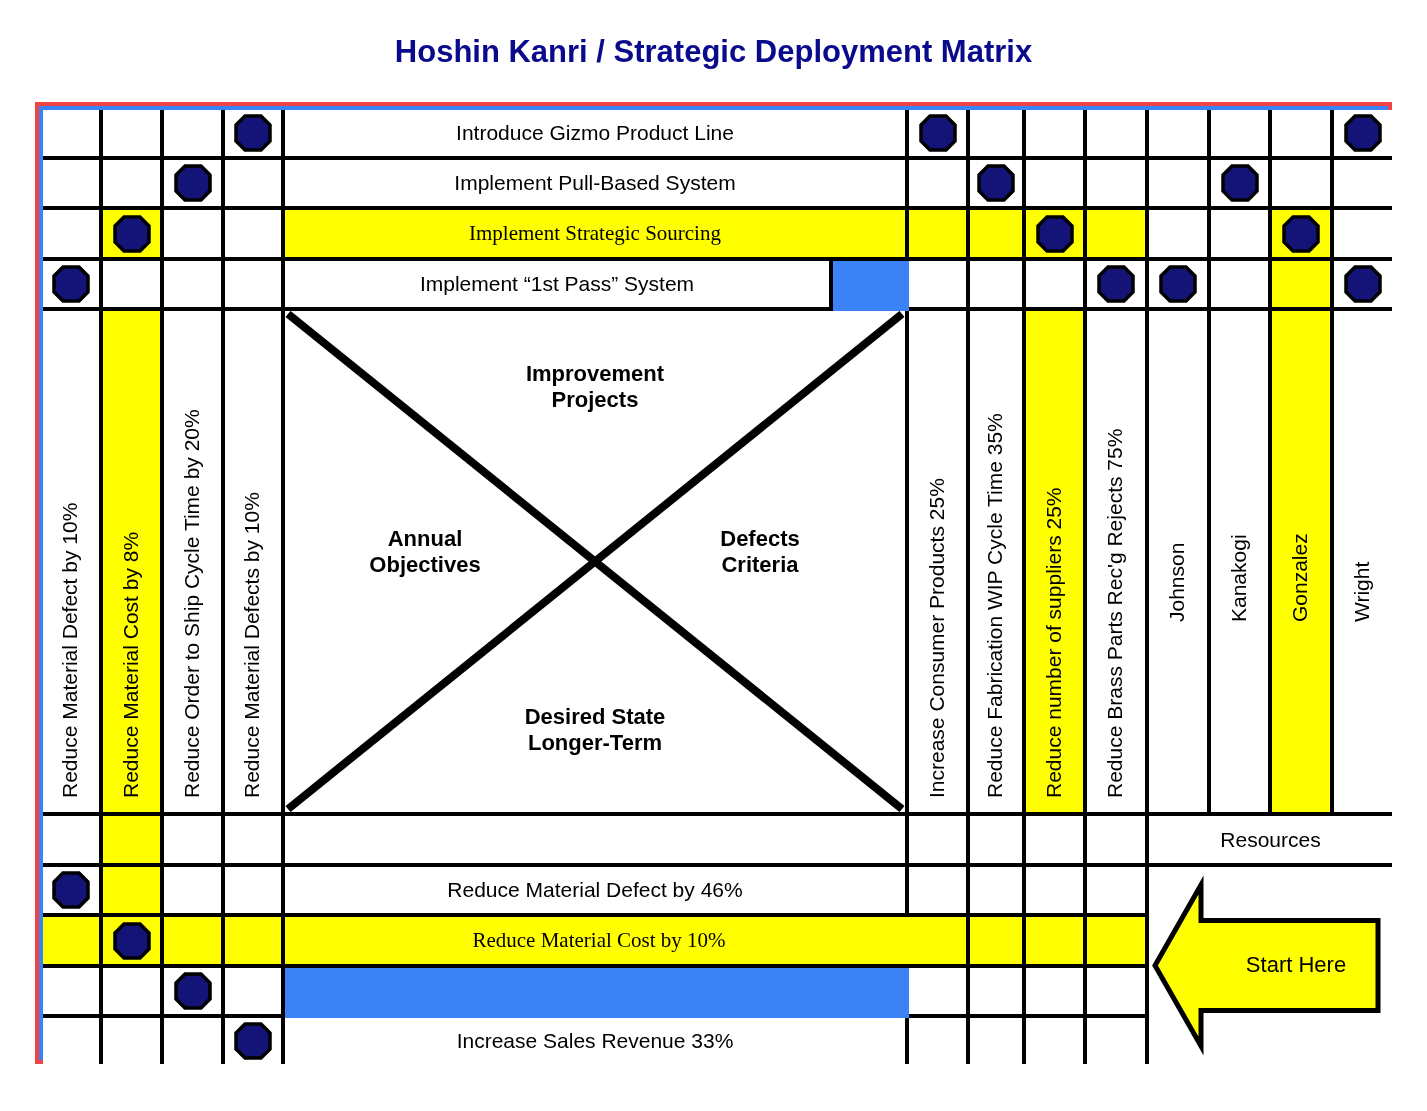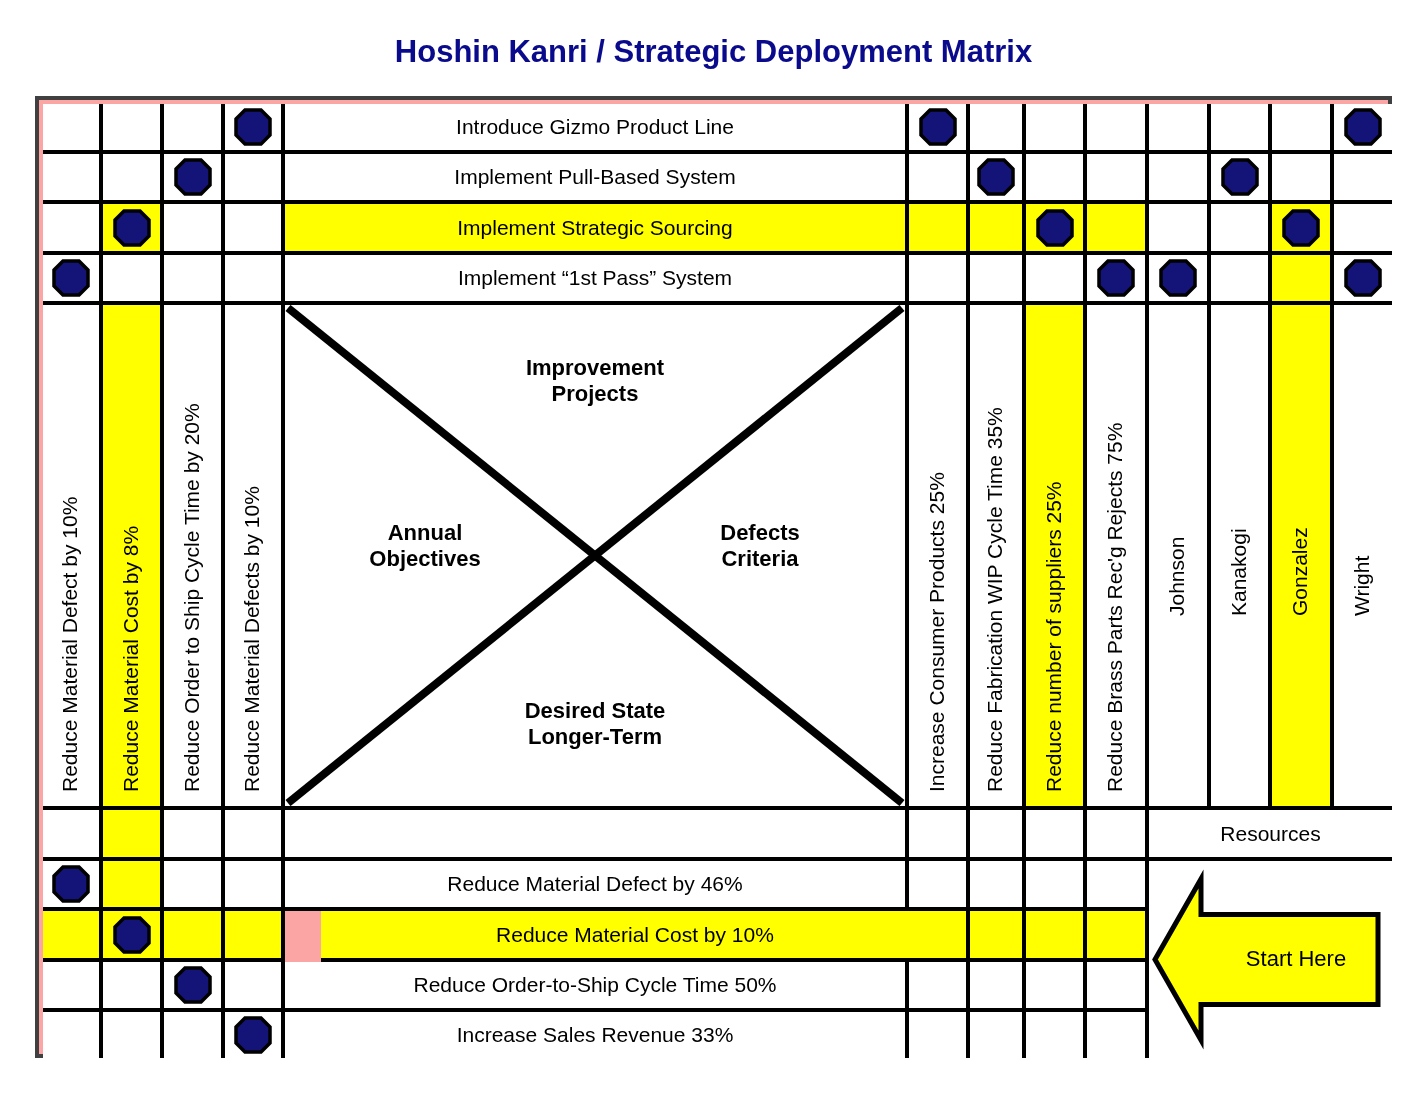--- a/index.html
+++ b/index.html
@@ -8,43 +8,43 @@
   #page{position:relative;width:1427px;height:1111px;}
 
   #title{
     position:absolute;left:0;top:34px;width:1427px;text-align:center;
     font-size:31px;font-weight:bold;color:#0a0a8c;letter-spacing:0px;
     font-family:"Liberation Sans",sans-serif;
   }
 
   
   #matrix{
-    position:absolute;left:35px;top:96px;width:1357px;height:962px;
-    box-sizing:border-box;border:4px solid #404040;background:#fca5a5;
+    position:absolute;left:35px;top:102px;width:1357px;height:962px;
+    box-sizing:border-box;border:4px solid #ef4444;background:#3b82f6;
   }
 
   
   .cell{position:absolute;box-sizing:border-box;background:#fff;
         border-right:4px solid #000;border-bottom:4px solid #000;}
   .cell.yel{background:#ffff00;}
   .cell.nobr{border-right:none;}
   .cell.nobb{border-bottom:none;}
   
   .octwrap{position:absolute;left:50%;top:50%;width:38px;height:38px;
            margin-left:-19px;margin-top:-19px;}
 
   
   .rowlabel{
     position:absolute;box-sizing:border-box;
     display:flex;align-items:center;justify-content:center;
     font-size:21px;color:#000;white-space:nowrap;
     border-right:4px solid #000;border-bottom:4px solid #000;
     background:#fff;
   }
-  .rowlabel.yel{background:#ffff00;}
+  .rowlabel.yel{background:#ffff00;font-family:Liberation Serif, serif;}
 
   
   .vcol{
     position:absolute;box-sizing:border-box;background:#fff;
     border-right:4px solid #000;border-bottom:4px solid #000;
     overflow:visible;
   }
   .vcol.yel{background:#ffff00;}
   .vtext{
     position:absolute;left:50%;bottom:14px;
@@ -164,21 +164,21 @@
       </div>
       <div class="cell nobr" style="left: 1295px; top: 104px; width: 58px; height: 51px;"></div>
       <div class="cell" style="left: 4px; top: 155px; width: 60px; height: 50px;">
         <div class="octwrap"><svg width="38" height="38" viewBox="0 0 38 38">
             <polygon points="11,2 27,2 36,11 36,27 27,36 11,36 2,27 2,11" fill="#141478" stroke="#000" stroke-width="3.5"></polygon>
           </svg></div>
       </div>
       <div class="cell" style="left: 64px; top: 155px; width: 61px; height: 50px;"></div>
       <div class="cell" style="left: 125px; top: 155px; width: 61px; height: 50px;"></div>
       <div class="cell" style="left: 186px; top: 155px; width: 60px; height: 50px;"></div>
-      <div class="rowlabel" style="left: 246px; top: 155px; width: 624px; height: 50px;">Implement “1st Pass” System</div>
+      <div class="rowlabel" style="left: 246px; top: 155px; width: 548px; height: 50px;">Implement “1st Pass” System</div>
       <div class="cell" style="left: 870px; top: 155px; width: 61px; height: 50px;"></div>
       <div class="cell" style="left: 931px; top: 155px; width: 56px; height: 50px;"></div>
       <div class="cell" style="left: 987px; top: 155px; width: 61px; height: 50px;"></div>
       <div class="cell" style="left: 1048px; top: 155px; width: 62px; height: 50px;">
         <div class="octwrap"><svg width="38" height="38" viewBox="0 0 38 38">
             <polygon points="11,2 27,2 36,11 36,27 27,36 11,36 2,27 2,11" fill="#141478" stroke="#000" stroke-width="3.5"></polygon>
           </svg></div>
       </div>
       <div class="cell" style="left: 1110px; top: 155px; width: 62px; height: 50px;">
         <div class="octwrap"><svg width="38" height="38" viewBox="0 0 38 38">
@@ -274,34 +274,33 @@
       <div class="cell" style="left: 987px; top: 761px; width: 61px; height: 50px;"></div>
       <div class="cell" style="left: 1048px; top: 761px; width: 62px; height: 50px;"></div>
       <div class="cell yel" style="left: 4px; top: 811px; width: 60px; height: 51px;"></div>
       <div class="cell yel" style="left: 64px; top: 811px; width: 61px; height: 51px;">
         <div class="octwrap"><svg width="38" height="38" viewBox="0 0 38 38">
             <polygon points="11,2 27,2 36,11 36,27 27,36 11,36 2,27 2,11" fill="#141478" stroke="#000" stroke-width="3.5"></polygon>
           </svg></div>
       </div>
       <div class="cell yel" style="left: 125px; top: 811px; width: 61px; height: 51px;"></div>
       <div class="cell yel" style="left: 186px; top: 811px; width: 60px; height: 51px;"></div>
-      <div class="rowlabel yel" style="left: 246px; top: 811px; width: 632px; height: 51px; margin-left: 36px;">Reduce Material Cost by 10%</div>
+      <div class="rowlabel yel" style="left: 246px; top: 811px; width: 632px; height: 51px;">Reduce Material Cost by 10%</div>
       <div class="cell yel" style="left: 870px; top: 811px; width: 61px; height: 51px;"></div>
       <div class="cell yel" style="left: 931px; top: 811px; width: 56px; height: 51px;"></div>
       <div class="cell yel" style="left: 987px; top: 811px; width: 61px; height: 51px;"></div>
       <div class="cell yel" style="left: 1048px; top: 811px; width: 62px; height: 51px;"></div>
       <div class="cell" style="left: 4px; top: 862px; width: 60px; height: 50px;"></div>
       <div class="cell" style="left: 64px; top: 862px; width: 61px; height: 50px;"></div>
       <div class="cell" style="left: 125px; top: 862px; width: 61px; height: 50px;">
         <div class="octwrap"><svg width="38" height="38" viewBox="0 0 38 38">
             <polygon points="11,2 27,2 36,11 36,27 27,36 11,36 2,27 2,11" fill="#141478" stroke="#000" stroke-width="3.5"></polygon>
           </svg></div>
       </div>
       <div class="cell" style="left: 186px; top: 862px; width: 60px; height: 50px;"></div>
-      <div class="rowlabel" style="left: 246px; top: 862px; width: 624px; height: 50px;">Reduce Order-to-Ship Cycle Time 50%</div>
       <div class="cell" style="left: 870px; top: 862px; width: 61px; height: 50px;"></div>
       <div class="cell" style="left: 931px; top: 862px; width: 56px; height: 50px;"></div>
       <div class="cell" style="left: 987px; top: 862px; width: 61px; height: 50px;"></div>
       <div class="cell" style="left: 1048px; top: 862px; width: 62px; height: 50px;"></div>
       <div class="cell nobb" style="left: 4px; top: 912px; width: 60px; height: 46px;"></div>
       <div class="cell nobb" style="left: 64px; top: 912px; width: 61px; height: 46px;"></div>
       <div class="cell nobb" style="left: 125px; top: 912px; width: 61px; height: 46px;"></div>
       <div class="cell nobb" style="left: 186px; top: 912px; width: 60px; height: 46px;">
         <div class="octwrap"><svg width="38" height="38" viewBox="0 0 38 38">
             <polygon points="11,2 27,2 36,11 36,27 27,36 11,36 2,27 2,11" fill="#141478" stroke="#000" stroke-width="3.5"></polygon>

